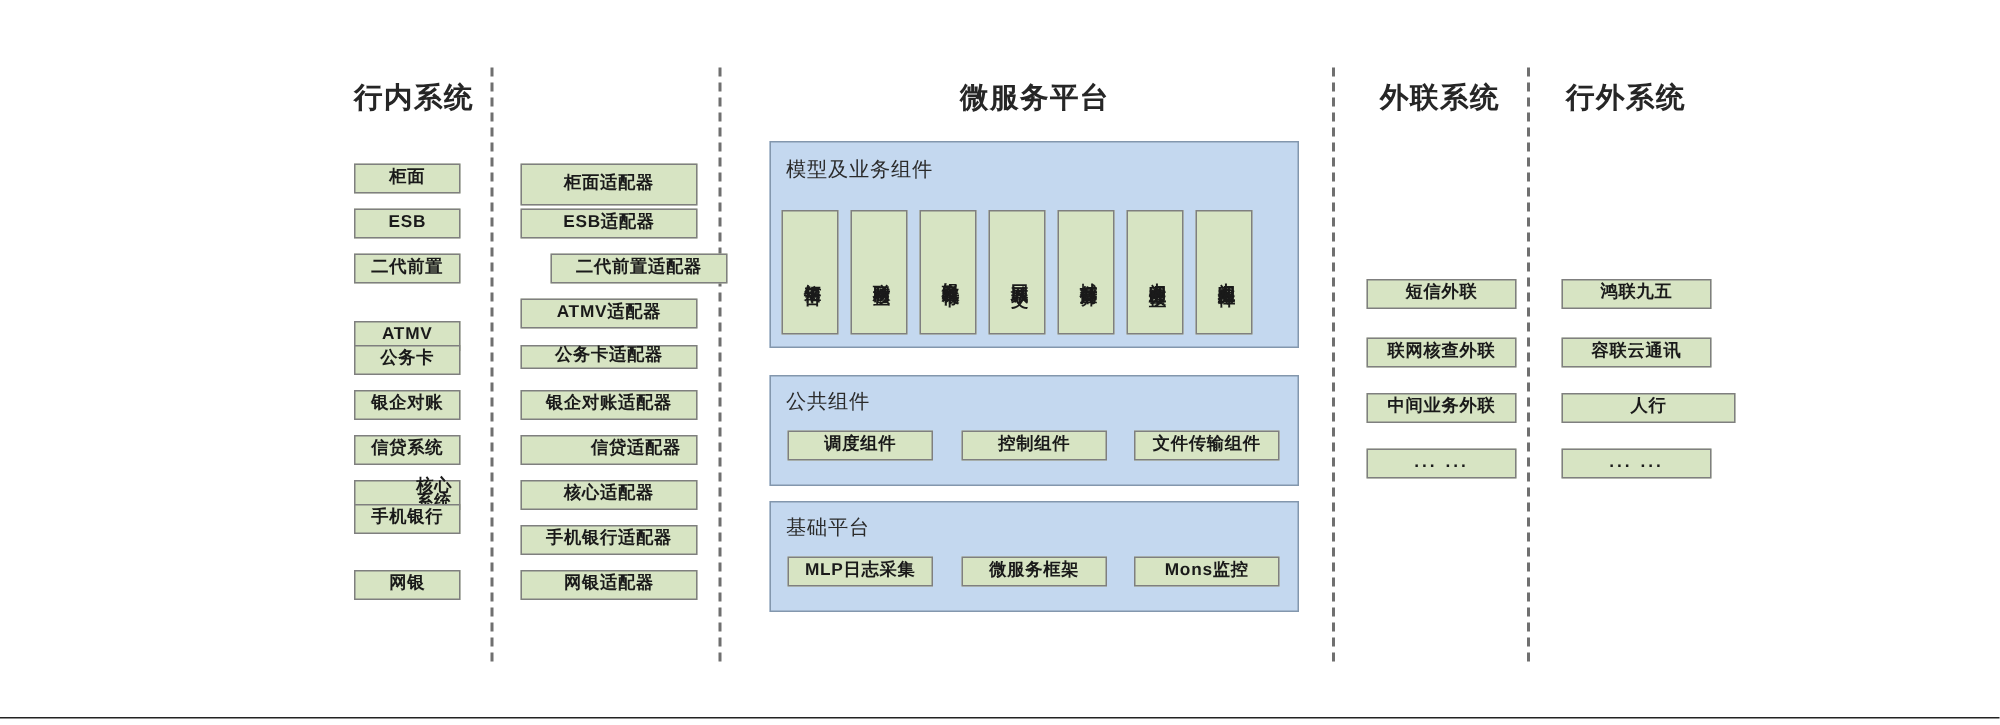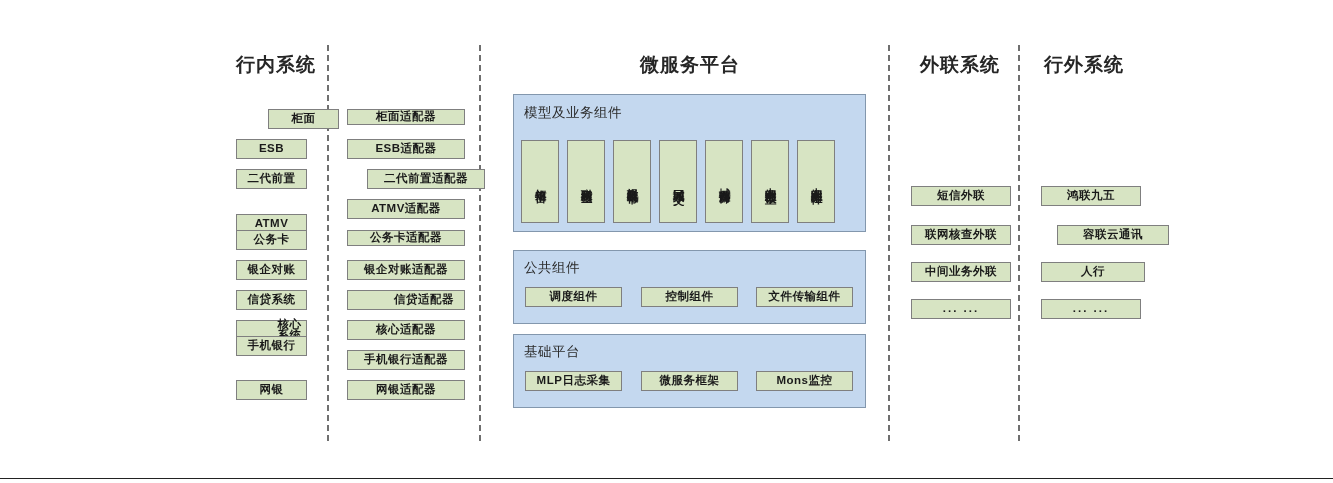--- a/index.html
+++ b/index.html
@@ -99,32 +99,32 @@
   <div class="divider" style="left:327px;top:45px;height:396px;"></div>
   <div class="divider" style="left:479px;top:45px;height:396px;"></div>
   <div class="divider" style="left:888px;top:45px;height:396px;"></div>
   <div class="divider" style="left:1018px;top:45px;height:396px;"></div>
 
   <div class="col-title" style="left:226px;top:52px;width:100px;">行内系统</div>
   <div class="col-title" style="left:590px;top:52px;width:200px;">微服务平台</div>
   <div class="col-title" style="left:903px;top:52px;width:114px;">外联系统</div>
   <div class="col-title" style="left:1027px;top:52px;width:114px;">行外系统</div>
 
-  <div class="node" style="left:236px;top:109px;width:71px;height:20px;margin-left:32px;">柜面</div>
+  <div class="node" style="left:236px;top:109px;width:71px;height:20px;">柜面</div>
   <div class="node" style="left:236px;top:139px;width:71px;height:20px;">ESB</div>
   <div class="node" style="left:236px;top:169px;width:71px;height:20px;">二代前置</div>
   <div class="node" style="left:236px;top:214px;width:71px;height:20px;">ATMV</div>
   <div class="node" style="left:236px;top:230px;width:71px;height:20px;">公务卡</div>
   <div class="node" style="left:236px;top:260px;width:71px;height:20px;">银企对账</div>
   <div class="node" style="left:236px;top:290px;width:71px;height:20px;">信贷系统</div>
   <div class="node" style="left:236px;top:320px;width:71px;height:20px;padding-left:36px;">核心系统</div>
   <div class="node" style="left:236px;top:336px;width:71px;height:20px;">手机银行</div>
   <div class="node" style="left:236px;top:380px;width:71px;height:20px;">网银</div>
 
-  <div class="node" style="left:347px;top:109px;width:118px;height:16px;">柜面适配器</div>
+  <div class="node" style="left:347px;top:109px;width:118px;height:28px;">柜面适配器</div>
   <div class="node" style="left:347px;top:139px;width:118px;height:20px;">ESB适配器</div>
   <div class="node" style="left:347px;top:169px;width:118px;height:20px;margin-left:20px;">二代前置适配器</div>
   <div class="node" style="left:347px;top:199px;width:118px;height:20px;">ATMV适配器</div>
   <div class="node" style="left:347px;top:230px;width:118px;height:16px;">公务卡适配器</div>
   <div class="node" style="left:347px;top:260px;width:118px;height:20px;">银企对账适配器</div>
   <div class="node" style="left:347px;top:290px;width:118px;height:20px;padding-left:36px;">信贷适配器</div>
   <div class="node" style="left:347px;top:320px;width:118px;height:20px;">核心适配器</div>
   <div class="node" style="left:347px;top:350px;width:118px;height:20px;">手机银行适配器</div>
   <div class="node" style="left:347px;top:380px;width:118px;height:20px;">网银适配器</div>
 
@@ -149,19 +149,19 @@
   <div class="node" style="left:525px;top:371px;width:97px;height:20px;">MLP日志采集</div>
   <div class="node" style="left:641px;top:371px;width:97px;height:20px;">微服务框架</div>
   <div class="node" style="left:756px;top:371px;width:97px;height:20px;">Mons监控</div>
 
   <div class="node" style="left:911px;top:186px;width:100px;height:20px;">短信外联</div>
   <div class="node" style="left:911px;top:225px;width:100px;height:20px;">联网核查外联</div>
   <div class="node" style="left:911px;top:262px;width:100px;height:20px;">中间业务外联</div>
   <div class="node dots" style="left:911px;top:299px;width:100px;height:20px;">... ...</div>
 
   <div class="node" style="left:1041px;top:186px;width:100px;height:20px;">鸿联九五</div>
-  <div class="node" style="left:1041px;top:225px;width:112px;height:20px;margin-left:16px;">容联云通讯</div>
-  <div class="node" style="left:1041px;top:262px;width:104px;height:20px;">人行</div>
+  <div class="node" style="left:1041px;top:225px;width:100px;height:20px;">容联云通讯</div>
+  <div class="node" style="left:1041px;top:262px;width:116px;height:20px;">人行</div>
   <div class="node dots" style="left:1041px;top:299px;width:100px;height:20px;">... ...</div>
 
   <div class="bottom-rule"></div>
 
 </div>
 
 </body></html>

